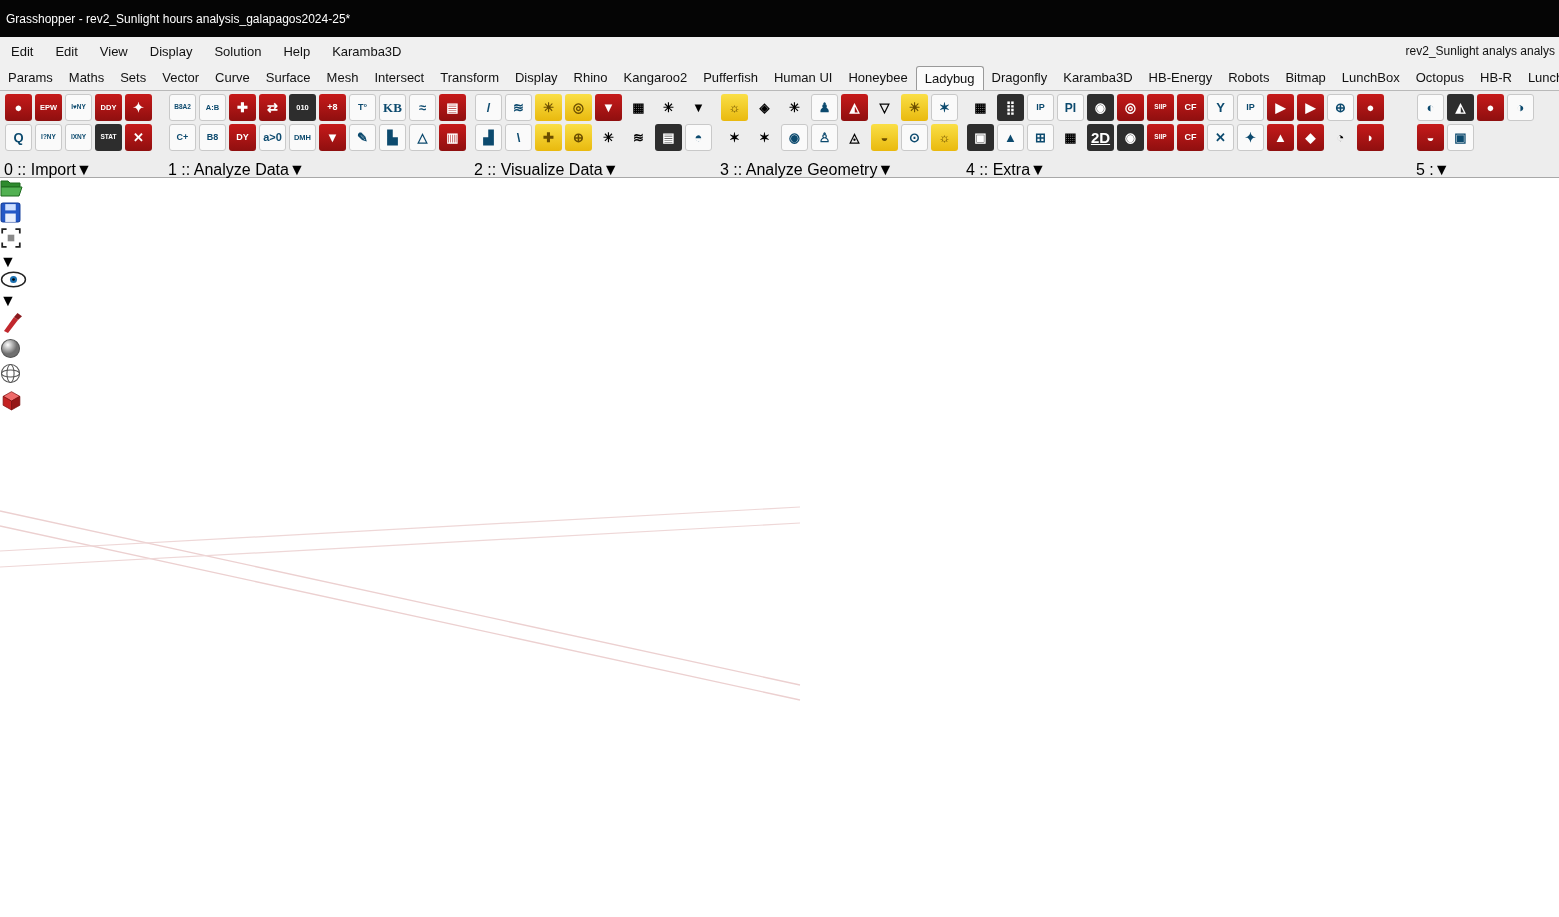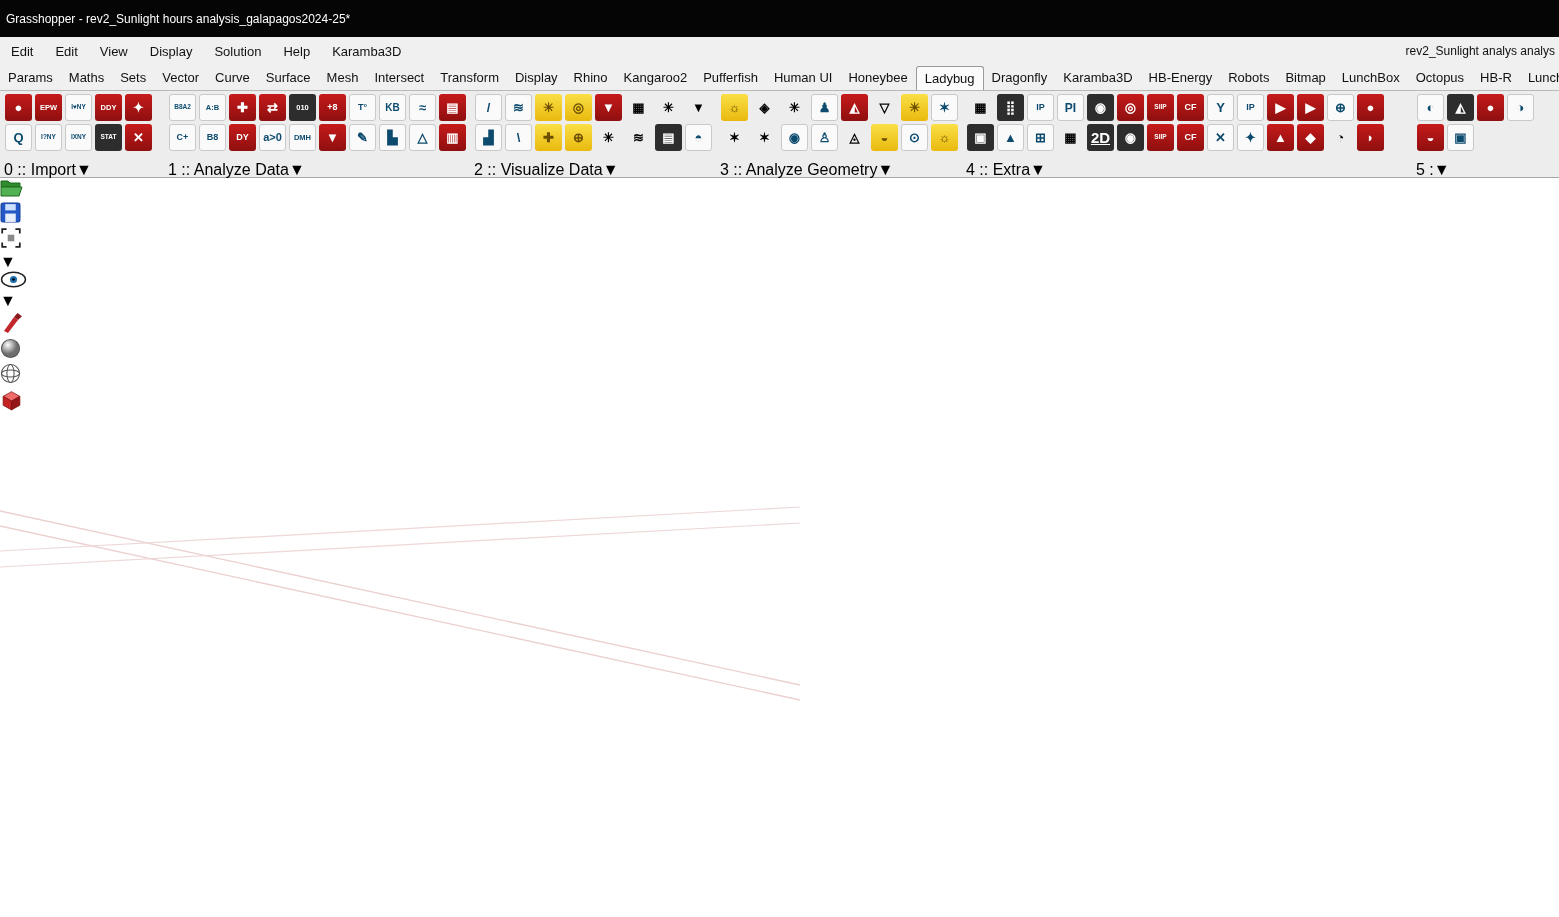--- a/index.html
+++ b/index.html
@@ -156,21 +156,21 @@
           <div class="tile c-k">
             <span style="font-size: 7.5px;">010</span>
           </div>
           <div class="tile c-r">
             <span style="font-size: 9px;">+8</span>
           </div>
           <div class="tile c-w">
             <span style="font-size: 9px;">T°</span>
           </div>
           <div class="tile c-w">
-            <span style="font-size: 10px;">KB</span>
+            <span style="font-size: 13px; font-family: Liberation Serif, serif;">KB</span>
           </div>
           <div class="tile c-w">
             <span style="font-size: 13px;">≈</span>
           </div>
           <div class="tile c-r">
             <span style="font-size: 13px;">▤</span>
           </div>
           <div class="tile c-w">
             <span style="font-size: 9px;">C+</span>
           </div>

